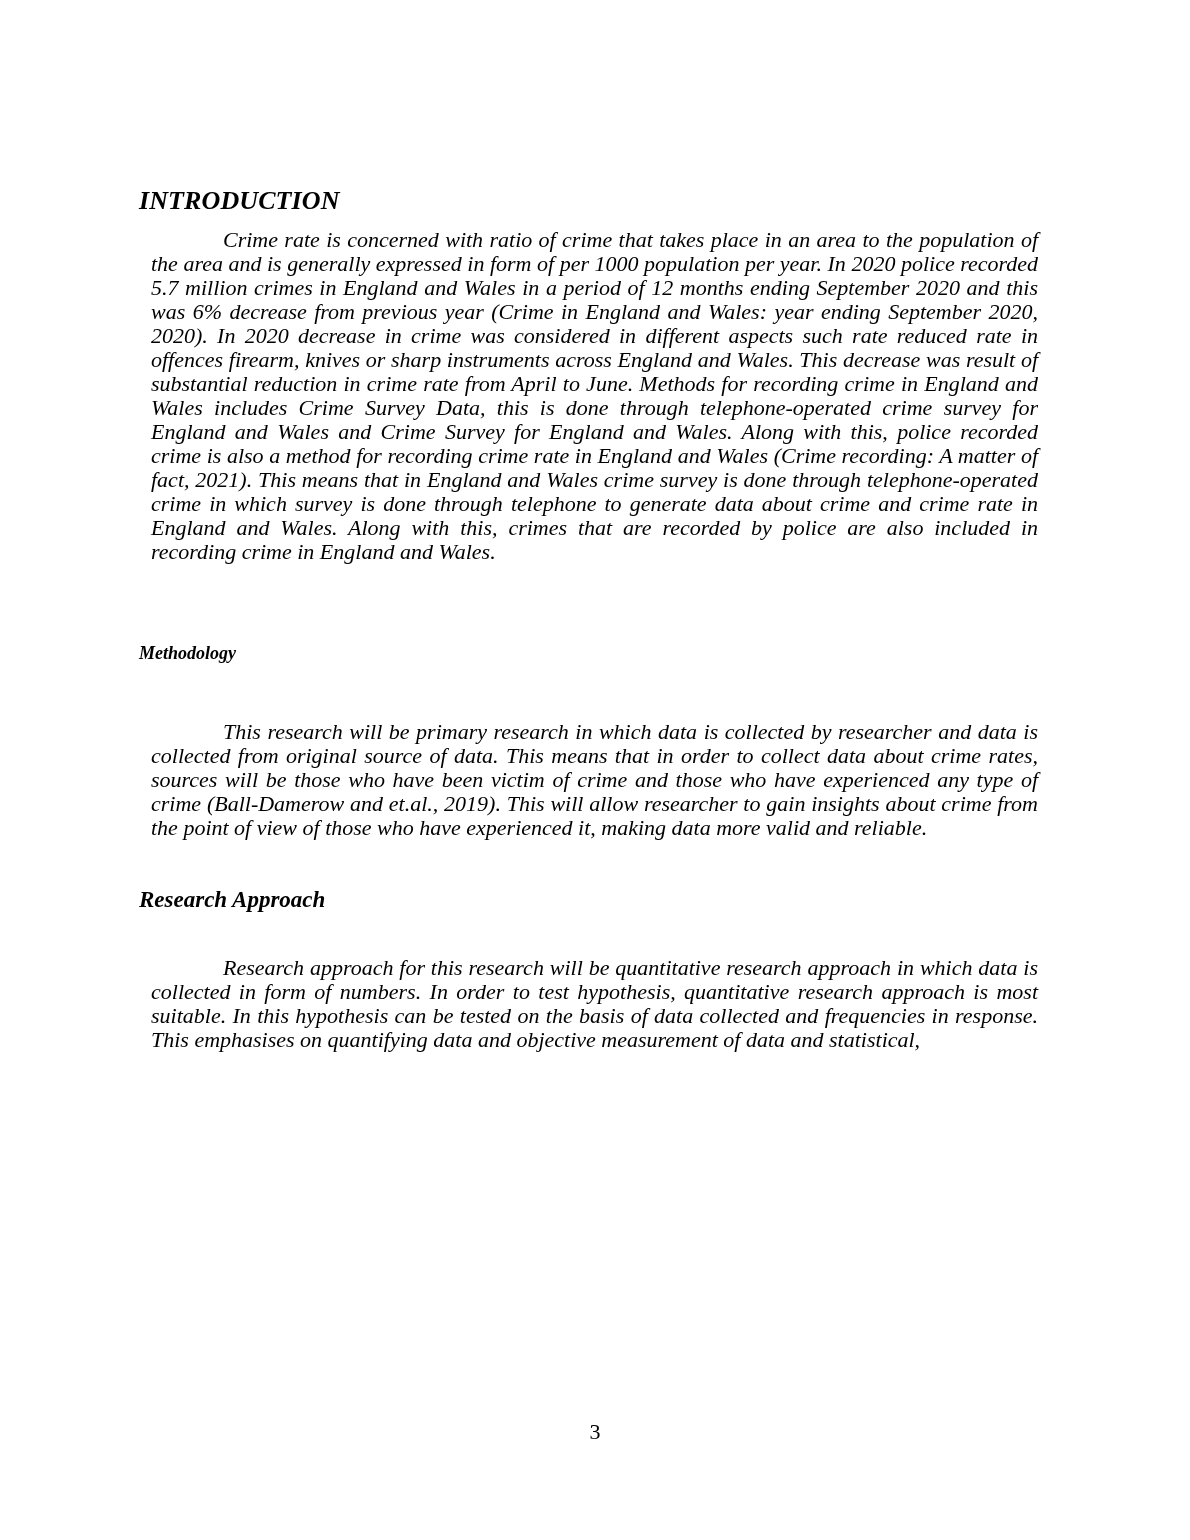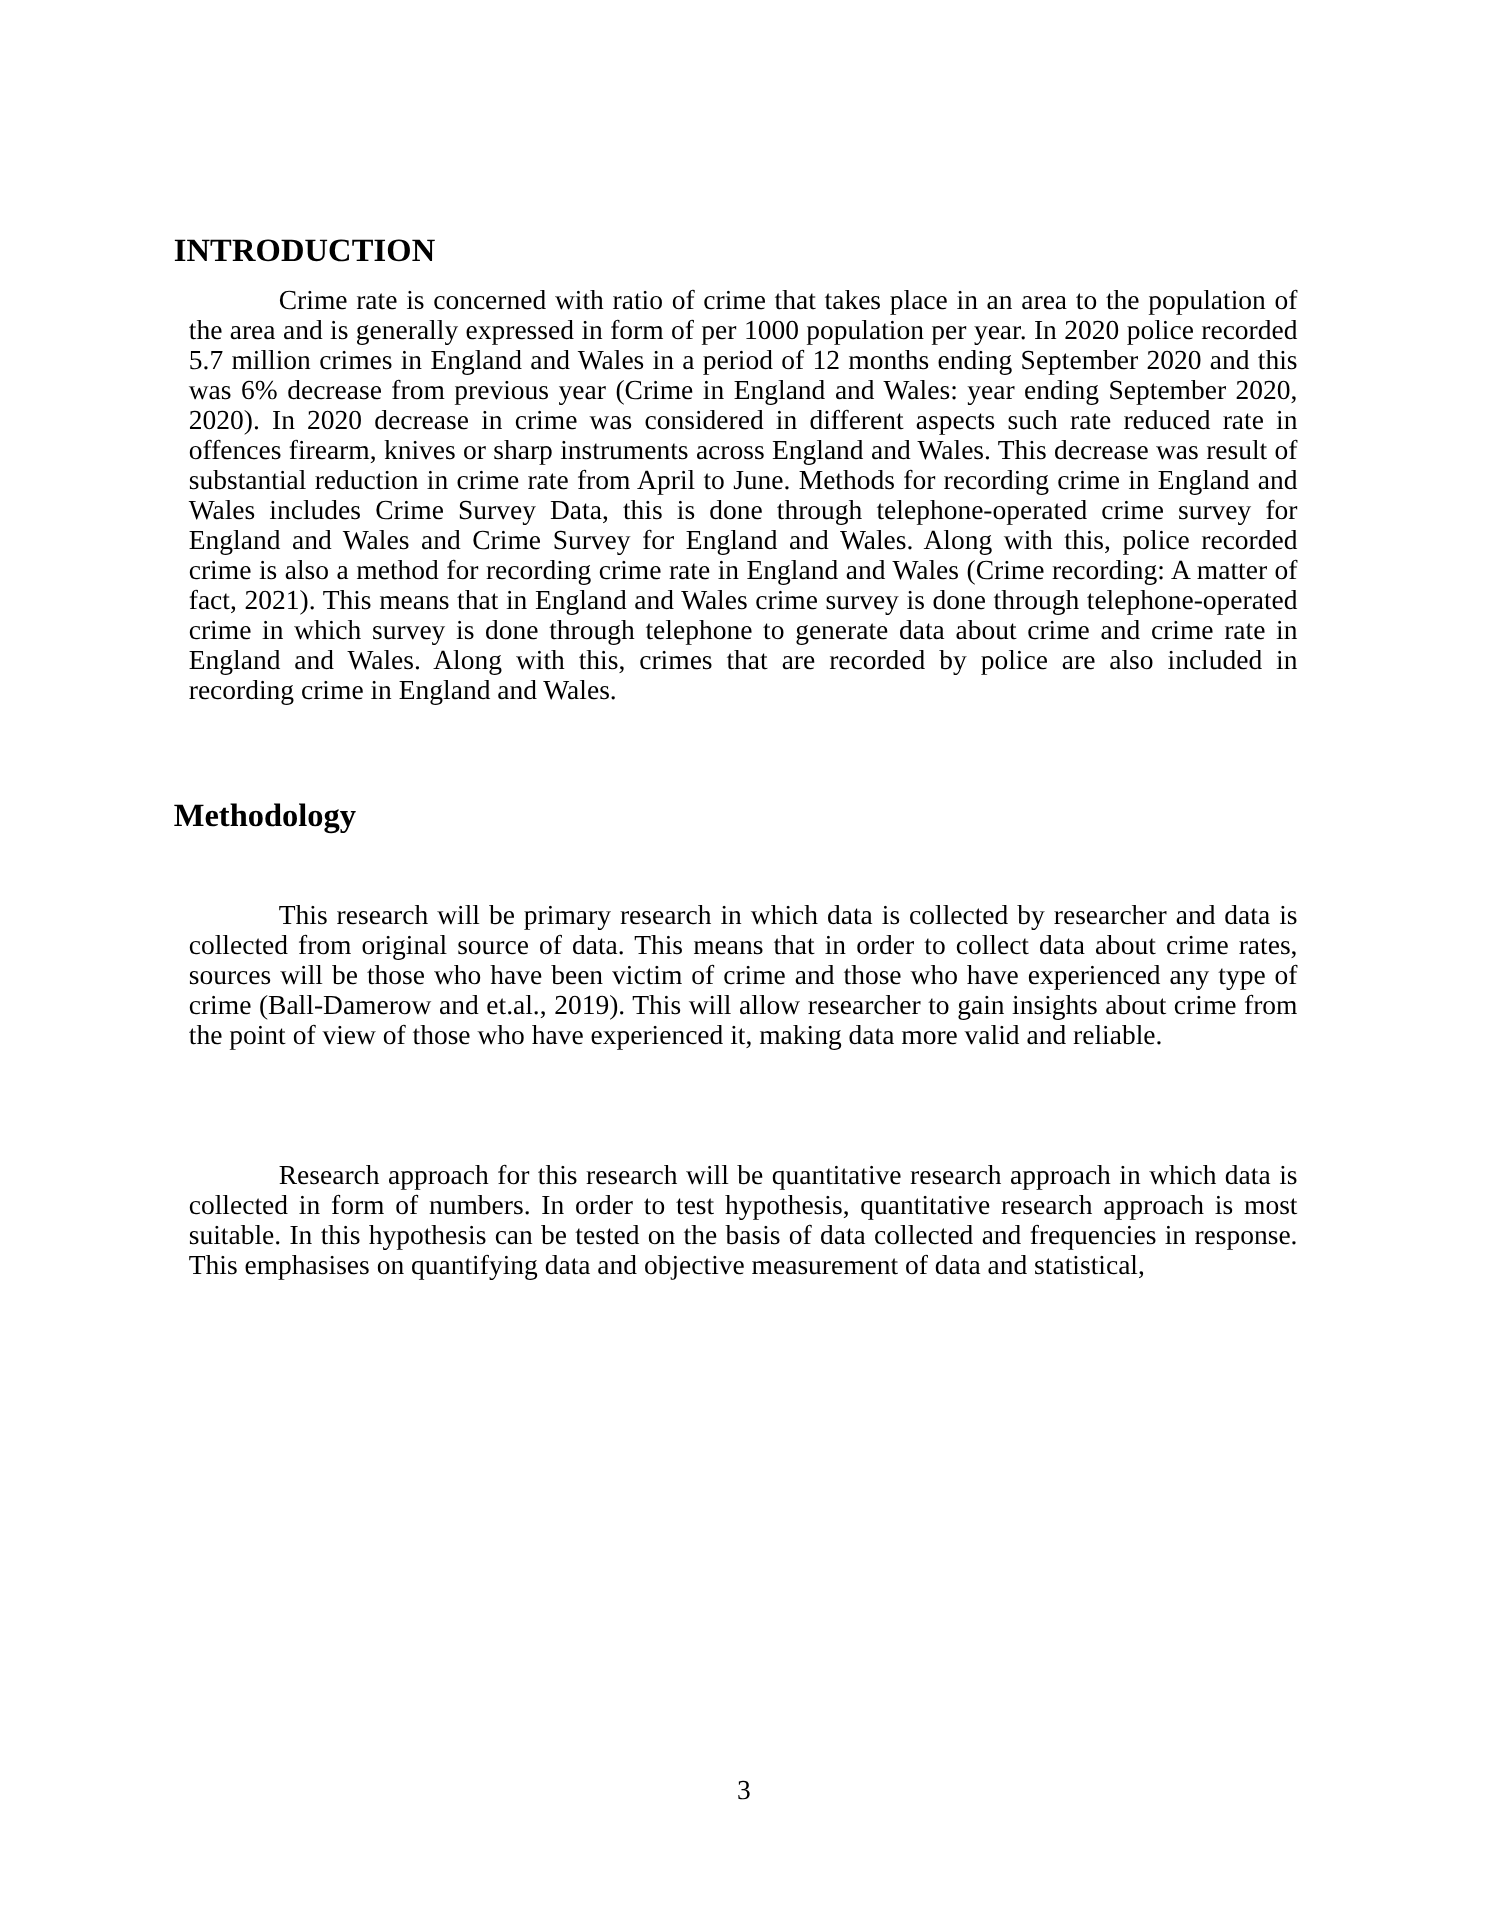--- a/index.html
+++ b/index.html
@@ -19,30 +19,31 @@
     height: 1540px;
     background: #ffffff;
     overflow: hidden;
     box-sizing: border-box;
   }
   .content {
     position: absolute;
     left: 139px;
     top: 186px;
     width: 911px;
+    font-style: italic;
   }
   h1.section-heading {
     font-size: 26px;
     font-weight: bold;
     line-height: 30px;
     margin: 0 0 12px 0;
     letter-spacing: 0.1px;
   }
   h2.section-heading {
-    font-size: 26px;
+    font-size: 18px;
     font-weight: bold;
     line-height: 30px;
     margin: 0 0 10px 0;
   }
   h3.sub-heading {
     font-size: 23px;
     font-weight: bold;
     line-height: 28px;
     margin: 0;
   }
@@ -83,20 +84,21 @@
 
     <h2 class="section-heading">Methodology</h2>
 
 
     <div class="spacer-sub"></div>
 
     <p class="body-par">This research will be primary research in which data is collected by researcher and data is collected from original source of data. This means that in order to collect data about crime rates, sources will be those who have been victim of crime and those who have experienced any type of crime (Ball-Damerow and et.al., 2019). This will allow researcher to gain insights about crime from the point of view of those who have experienced it, making data more valid and reliable.</p>
 
     <div class="spacer-approach"></div>
 
+    <h3 class="sub-heading">Research Approach</h3>
 
     <div class="spacer-sub"></div>
 
     <p class="body-par">Research approach for this research will be quantitative research approach in which data is collected in form of numbers. In order to test hypothesis, quantitative research approach is most suitable. In this hypothesis can be tested on the basis of data collected and frequencies in response. This emphasises on quantifying data and objective measurement of data and statistical,</p>
 
   </div>
 
   <div class="page-number">3</div>
 
 </div>

